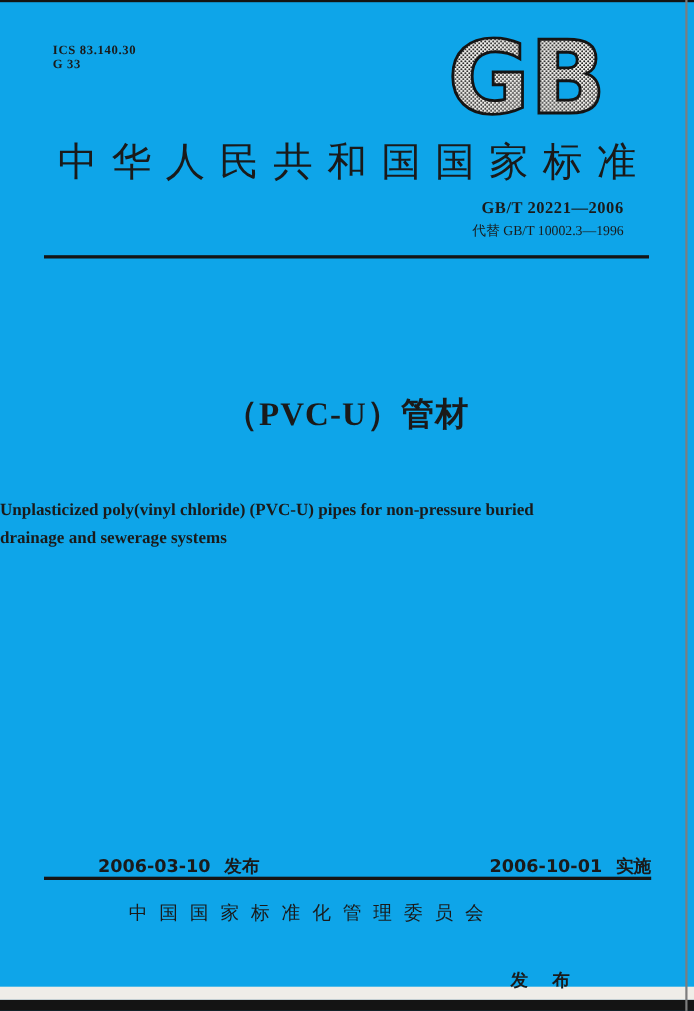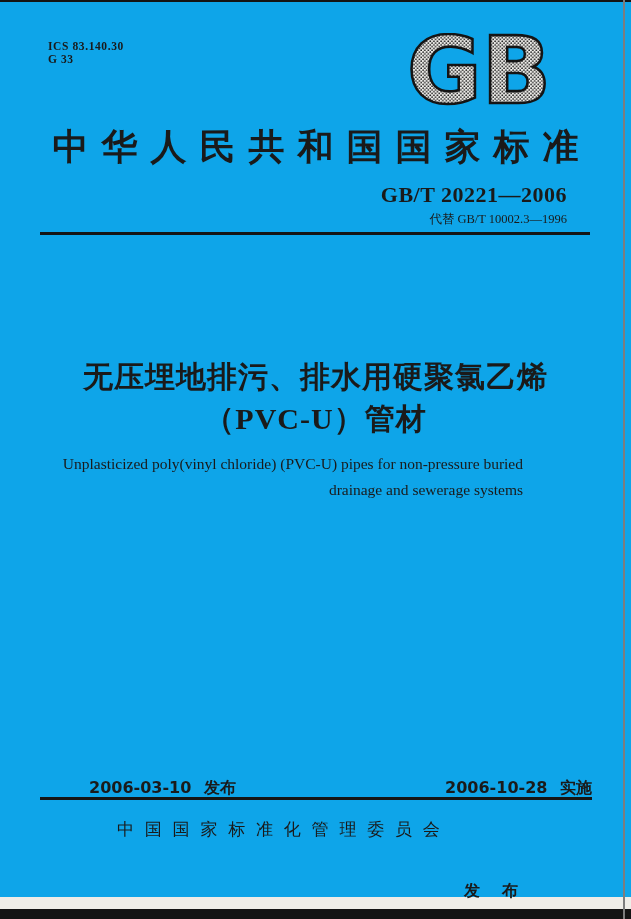--- a/index.html
+++ b/index.html
@@ -21,43 +21,43 @@
     position:absolute;left:48px;top:40px;
     font-size:11.5px;font-weight:bold;line-height:13px;letter-spacing:.6px;
     font-family:"Liberation Serif", serif;
   }
 
   .gb-logo{position:absolute;left:404px;top:33px;width:150px;height:78px;}
 
   .banner{
     position:absolute;left:0;top:123px;width:631px;
     text-align:center;
-    font-size:36px;font-weight:bold;
+    font-size:36px;font-weight:normal;
     letter-spacing:13px;text-indent:13px;
     white-space:nowrap;
     font-family:"Liberation Serif", serif;
   }
 
   .std-code-block{position:absolute;right:64px;top:182px;text-align:right;}
-  .std-code{font-size:22px;font-weight:bold;letter-spacing:.5px;white-space:nowrap;}
+  .std-code{font-size:15px;font-weight:bold;letter-spacing:.5px;white-space:nowrap;}
   .replaces{font-size:12.5px;margin-top:3px;white-space:nowrap;}
 
   .rule{position:absolute;background:#151515;}
   .rule-header{left:40px;top:232px;width:550px;height:2.5px;}
   .rule-footer{left:40px;top:797px;width:552px;height:2.5px;}
 
   .cn-title{
     position:absolute;left:0;top:356px;width:631px;
     text-align:center;font-size:30px;font-weight:bold;
     line-height:42px;letter-spacing:1px;white-space:nowrap;
     font-family:"Liberation Serif", serif;
   }
   .en-title{
     position:absolute;left:0;top:451px;width:523px;
-    text-align:right;font-size:15.5px;font-weight:normal;line-height:26px;
+    text-align:left;font-size:15.5px;font-weight:bold;line-height:26px;
     font-family:"Liberation Serif", serif;
   }
 
   .date-issue,.date-impl{
     position:absolute;top:778px;
     font-family:"DejaVu Sans", sans-serif;
     font-size:16px;font-weight:600;white-space:nowrap;margin-left:36px;
   }
   .date-issue{left:53px;}
   .date-impl{right:39px;}
@@ -104,35 +104,34 @@
   <div class="banner">中华人民共和国国家标准</div>
 
   <div class="std-code-block">
     <div class="std-code">GB/T 20221—2006</div>
     <div class="replaces">代替 GB/T 10002.3—1996</div>
   </div>
 
   <div class="rule rule-header"></div>
 
   <div class="cn-title">
-    <div>无压埋地排污、排水用硬聚氯乙烯</div>
     <div>（PVC-U）管材</div>
   </div>
 
   <div class="en-title">
     <div>Unplasticized poly(vinyl chloride) (PVC-U) pipes for non-pressure buried</div>
     <div>drainage and sewerage systems</div>
   </div>
 
   <div class="date-issue">
     <span>2006-03-10</span>
     <span class="date-label">发布</span>
   </div>
   <div class="date-impl">
-    <span>2006-10-28</span>
+    <span>2006-10-01</span>
     <span class="date-label">实施</span>
   </div>
 
   <div class="rule rule-footer"></div>
 
   <div class="issuer-block">
     <div class="issuer-line2">中国国家标准化管理委员会</div>
   </div>
 
   <div class="release-label">发 布</div>

